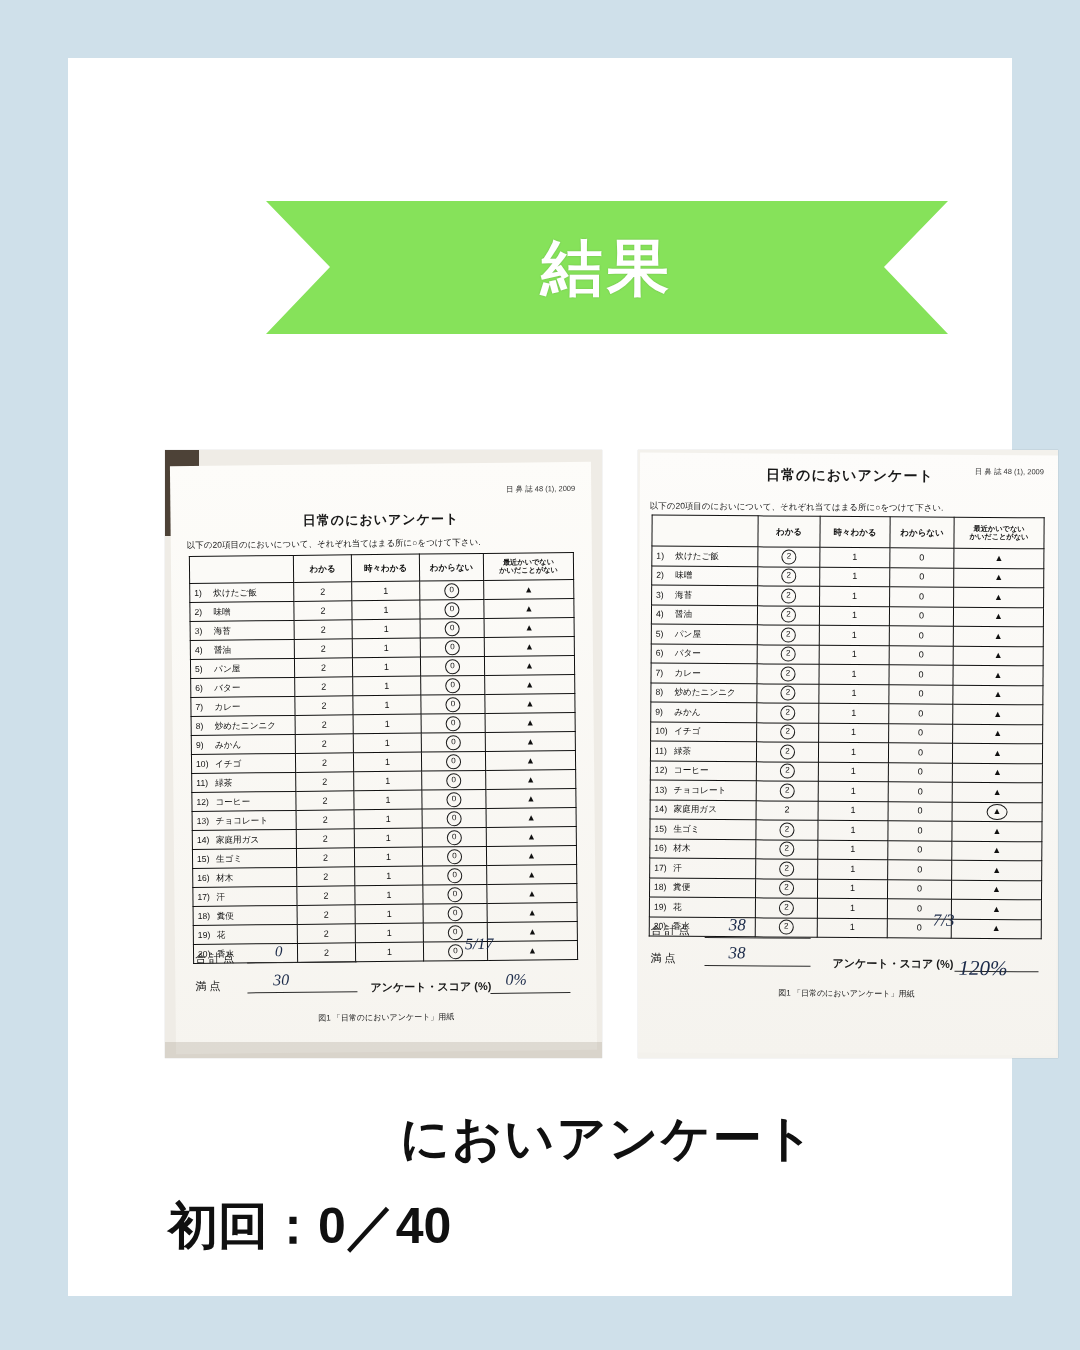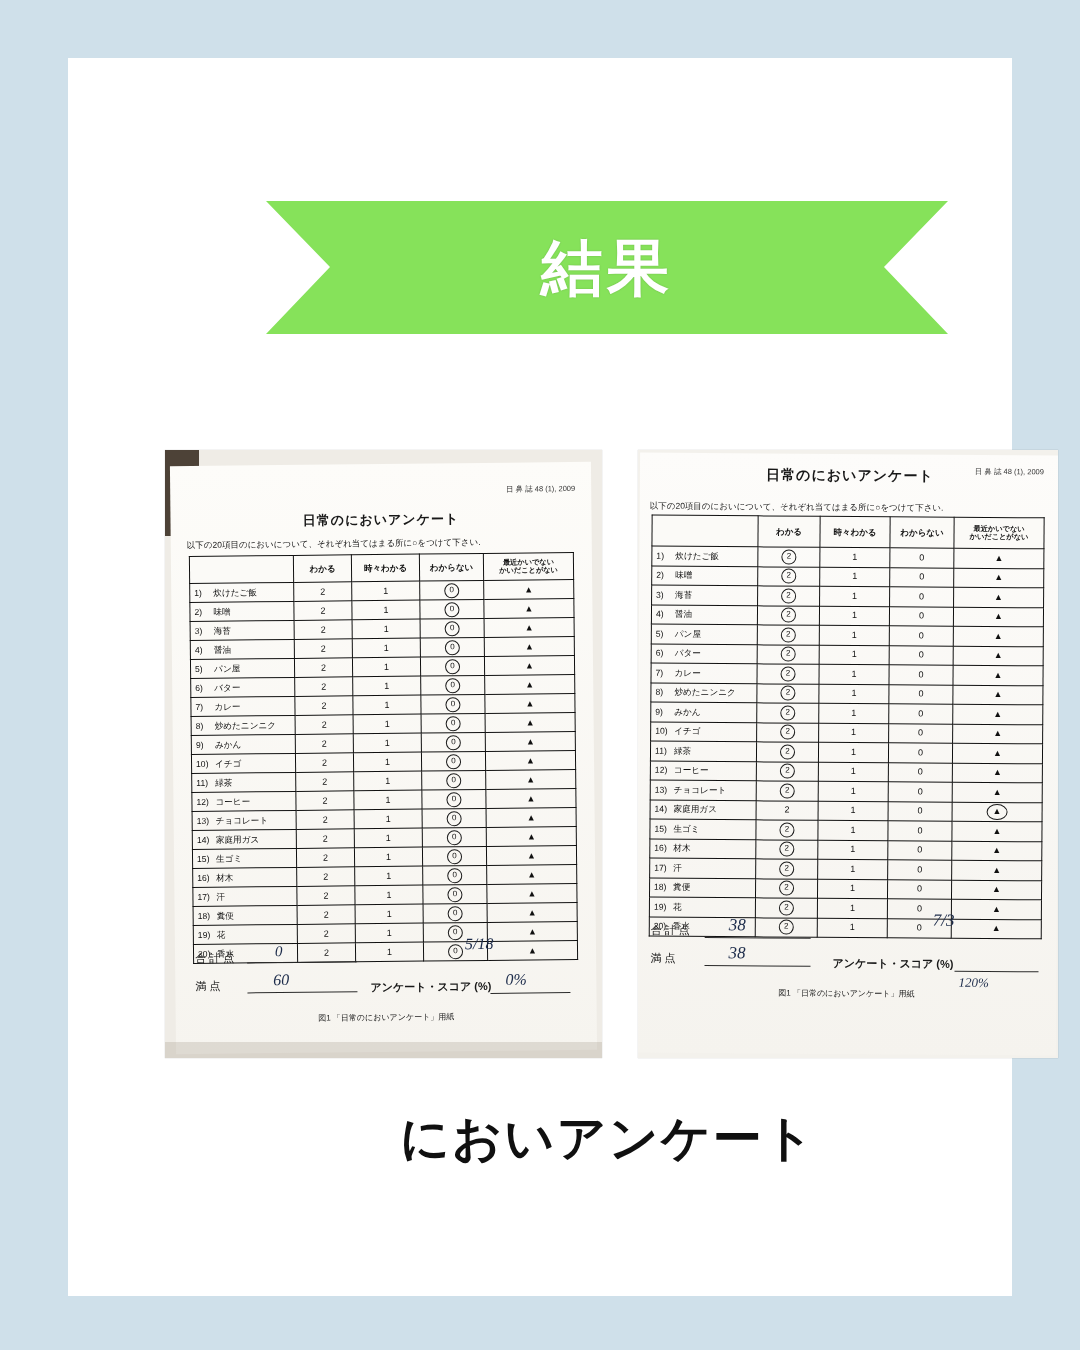--- a/index.html
+++ b/index.html
@@ -401,25 +401,25 @@
                     <td>1</td>
                     <td><span class="circled">0</span></td>
                     <td><span class="tri">▲</span></td>
                   </tr>
                 </tbody>
             </table>
 
             <div class="footer-block" style="left:20px; top:485px;">合 計 点</div>
             <div class="footer-line" style="left:72px; top:497px; width:110px;"></div>
             <div class="hand" style="left:100px; top:478px; font-size:15px;">0</div>
-            <div class="hand" style="left:290px; top:472px; font-size:16px;">5/18</div>
+            <div class="hand" style="left:290px; top:472px; font-size:16px;">5/17</div>
 
             <div class="footer-block" style="left:20px; top:513px;">満 点</div>
             <div class="footer-line" style="left:72px; top:527px; width:110px;"></div>
-            <div class="hand" style="left:98px; top:506px; font-size:16px;">60</div>
+            <div class="hand" style="left:98px; top:506px; font-size:16px;">30</div>
 
             <div class="footer-block" style="left:195px; top:516px; font-weight:bold;">アンケート・スコア (%)</div>
             <div class="footer-line" style="left:315px; top:530px; width:80px;"></div>
             <div class="hand" style="left:330px; top:508px; font-size:16px;">0%</div>
 
             <div class="caption" style="top:548px;">図1 「日常のにおいアンケート」用紙</div>
           </div>
         </div>
       </div>
 
@@ -595,29 +595,30 @@
             <div class="footer-line" style="left:68px; top:484px; width:106px;"></div>
             <div class="hand" style="left:92px; top:462px; font-size:17px;">38</div>
             <div class="hand" style="left:296px; top:456px; font-size:17px;">7/3</div>
 
             <div class="footer-block" style="left:14px; top:498px;">満 点</div>
             <div class="footer-line" style="left:68px; top:512px; width:106px;"></div>
             <div class="hand" style="left:92px; top:490px; font-size:17px;">38</div>
 
             <div class="footer-block" style="left:196px; top:502px; font-weight:bold;">アンケート・スコア (%)</div>
             <div class="footer-line" style="left:318px; top:516px; width:84px;"></div>
-            <div class="hand" style="left:322px; top:520px; font-size:13px;">120%</div>
+            <div class="hand" style="left:322px; top:501px; font-size:21px;">120%</div>
 
             <div class="caption" style="top:534px;">図1 「日常のにおいアンケート」用紙</div>
           </div>
         </div>
       </div>
 
     </div>
 
     <div class="subtitle">においアンケート</div>
 
     <div class="scores">
+      <div>初回：0／40</div>
     </div>
 
   </div>
 
 </div>
 
 </body></html>

